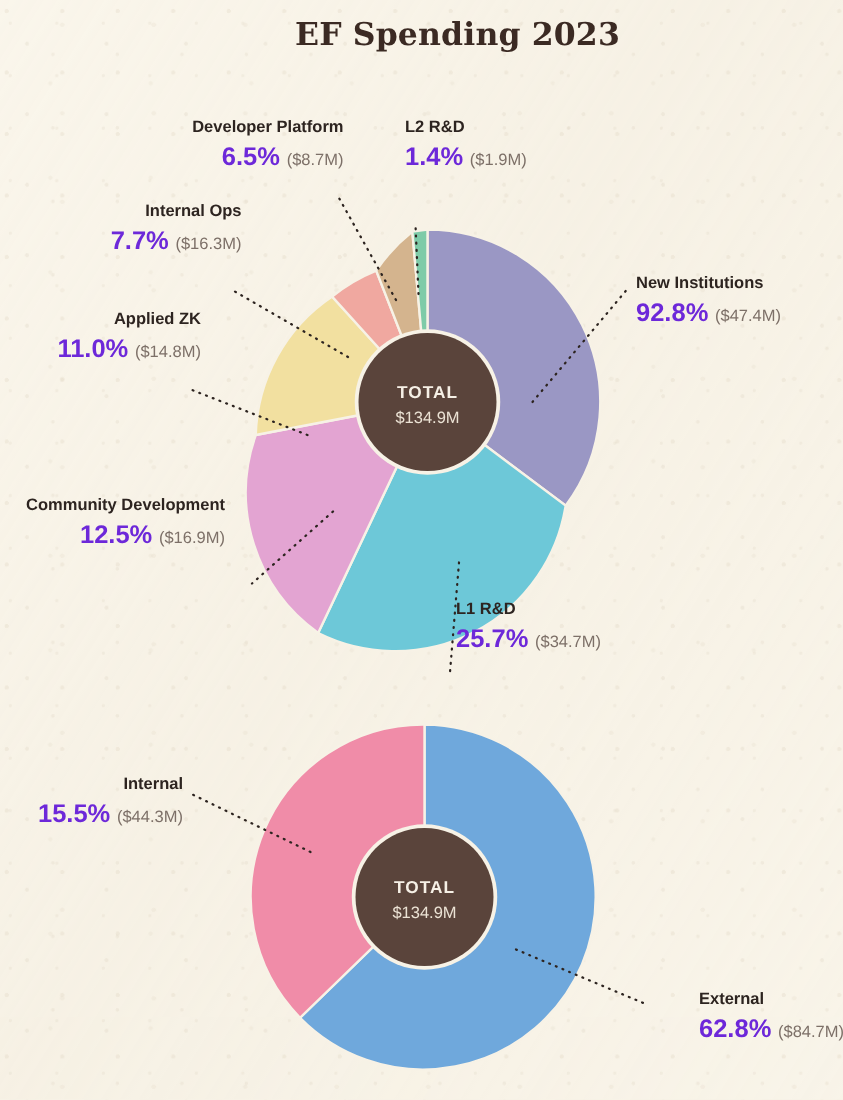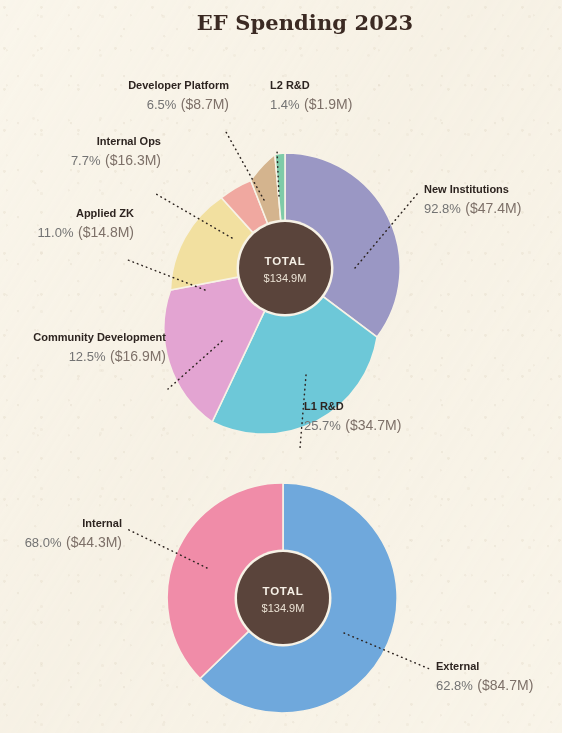--- a/index.html
+++ b/index.html
@@ -59,26 +59,26 @@
     font-size: 11px;
     font-weight: bold;
     color: #2d2420;
     display: block;
   }
   .callout .vals {
     display: block;
     margin-top: 3px;
   }
   .callout .pct {
-    font-size: 13px;
-    font-weight: normal;
-    color: #737373;
+    font-size: 17px;
+    font-weight: bold;
+    color: #6d28d9;
   }
   .callout .amt {
-    font-size: 14px;
+    font-size: 11px;
     color: #7d7068;
   }
   .callout.align-right { text-align: right; }
   .callout.align-left  { text-align: left; }
   .hub-title {
     font-size: 11.5px;
     font-weight: bold;
     fill: #f6f0e6;
     letter-spacing: 0.7px;
   }
@@ -137,21 +137,21 @@
   </div>
 
   <div class="callout align-left" style="left:304px; top:355px;">
     <span class="cat">L1 R&amp;D</span>
     <span class="vals">
       <span class="pct">25.7%</span>
       <span class="amt">($34.7M)</span>
     </span>
   </div>
 
-  <div class="callout align-right" style="right:396px; top:286px;">
+  <div class="callout align-right" style="right:412px; top:286px;">
     <span class="cat">Community Development</span>
     <span class="vals">
       <span class="pct">12.5%</span>
       <span class="amt">($16.9M)</span>
     </span>
   </div>
 
   <div class="callout align-right" style="right:428px; top:162px;">
     <span class="cat">Applied ZK</span>
     <span class="vals">
@@ -200,25 +200,25 @@
 
     <g stroke="#2d2420" stroke-width="1.5" stroke-linecap="round" stroke-dasharray="0.6 4.2" fill="none">
       <path d="M 207 113 L 127 74"></path>
       <path d="M 344 178 L 432 215"></path>
     </g>
   </svg>
 
   <div class="callout align-right" style="right:440px; top:62px;">
     <span class="cat">Internal</span>
     <span class="vals">
-      <span class="pct">68.0%</span>
+      <span class="pct">15.5%</span>
       <span class="amt">($44.3M)</span>
     </span>
   </div>
 
-  <div class="callout align-left" style="left:436px; top:205px;">
+  <div class="callout align-left" style="left:466px; top:205px;">
     <span class="cat">External</span>
     <span class="vals">
       <span class="pct">62.8%</span>
       <span class="amt">($84.7M)</span>
     </span>
   </div>
 </div>
 
 </body></html>

